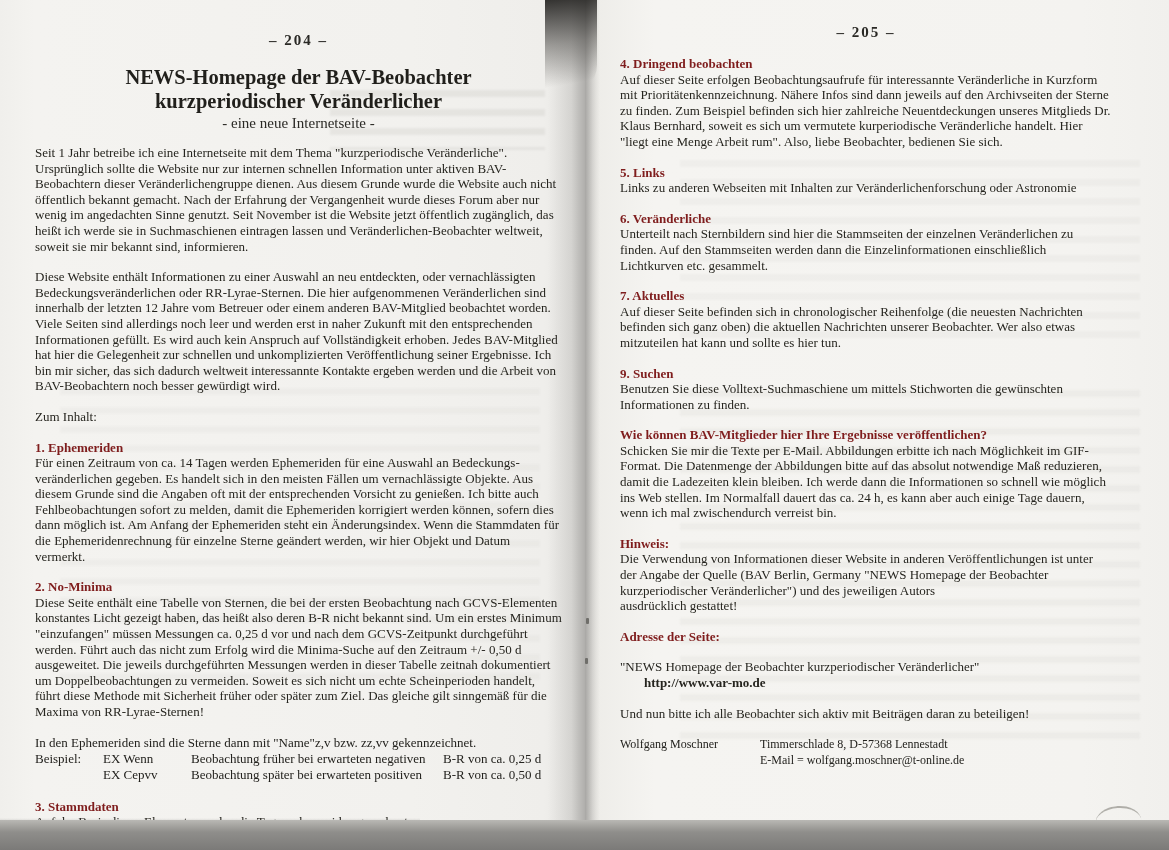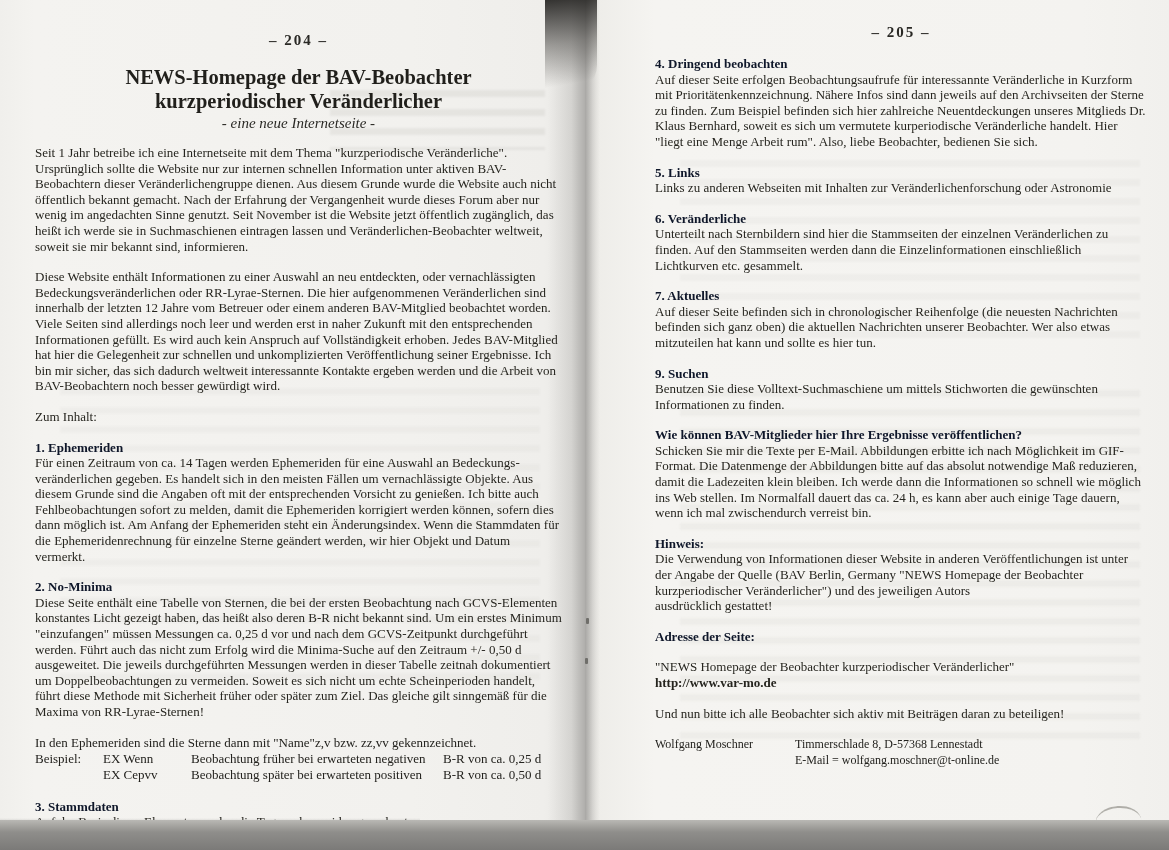--- a/index.html
+++ b/index.html
@@ -30,46 +30,46 @@
   .curl-mark{position:absolute;left:1095px;top:806px;width:46px;height:14px;
     border-top:2px solid rgba(120,118,112,.55);border-radius:50% 50% 0 0/100% 100% 0 0;
     transform:rotate(-4deg);}
   .staple{position:absolute;width:3px;height:6px;background:#6f6e6a;border-radius:1px;}
   
   .bleed{position:absolute;filter:blur(1px);opacity:.16;pointer-events:none;
     background:repeating-linear-gradient(180deg,rgba(110,108,100,.55) 0 7px,rgba(110,108,100,0) 7px 19px);}
 
   .page{position:absolute;top:0;}
   #page-204{left:35px;width:527px;}
-  #page-205{left:655px;width:492px;}
+  #page-205{left:620px;width:492px;}
 
   .pageno{text-align:center;font-size:15px;letter-spacing:2px;font-weight:bold;color:#2a2925;}
   #page-204 .pageno{margin-top:32px;}
   #page-205 .pageno{margin-top:24px;}
 
   .doc-title{margin-top:16px;text-align:center;font-weight:bold;font-size:20.5px;line-height:24px;color:#201f1b;}
-  .doc-subtitle{text-align:center;font-size:15px;margin-top:2px;color:#2a2925;font-style:italic;}
+  .doc-subtitle{text-align:center;font-size:15px;margin-top:2px;color:#2a2925;}
 
   p, .body-text{font-size:13px;line-height:15.6px;margin:0;color:#26251f;text-align:left;}
   .block{margin-top:15px;}
-  .sec-head{font-weight:bold;font-size:13px;line-height:15.6px;color:#0f172a;}
+  .sec-head{font-weight:bold;font-size:13px;line-height:15.6px;color:#7f1d1d;}
 
   #page-204 .first-para{margin-top:13px;}
   #page-205 .first-sec{margin-top:15px;}
 
   .example{margin-top:15px;font-size:13px;line-height:16.4px;}
   .ex-row{display:flex;}
   .ex-label{width:68px;flex:0 0 auto;}
   .ex-name{width:88px;flex:0 0 auto;}
   .ex-desc{width:252px;flex:0 0 auto;}
   .ex-val{flex:1;}
 
   .sig{display:flex;margin-top:15px;font-size:12px;line-height:16px;}
   .sig-name{width:140px;flex:0 0 auto;}
-  .bold{font-weight:bold;}
+  .bold{font-weight:bold;margin-left:24px;}
 </style>
 </head>
 <body>
 
 <div class="scan">
   <div class="paper-left"></div>
   <div class="paper-right"></div>
 
   <div class="bleed" style="left:330px;top:90px;width:215px;height:60px;"></div>
   <div class="bleed" style="left:60px;top:350px;width:480px;height:330px;opacity:.07;"></div>

